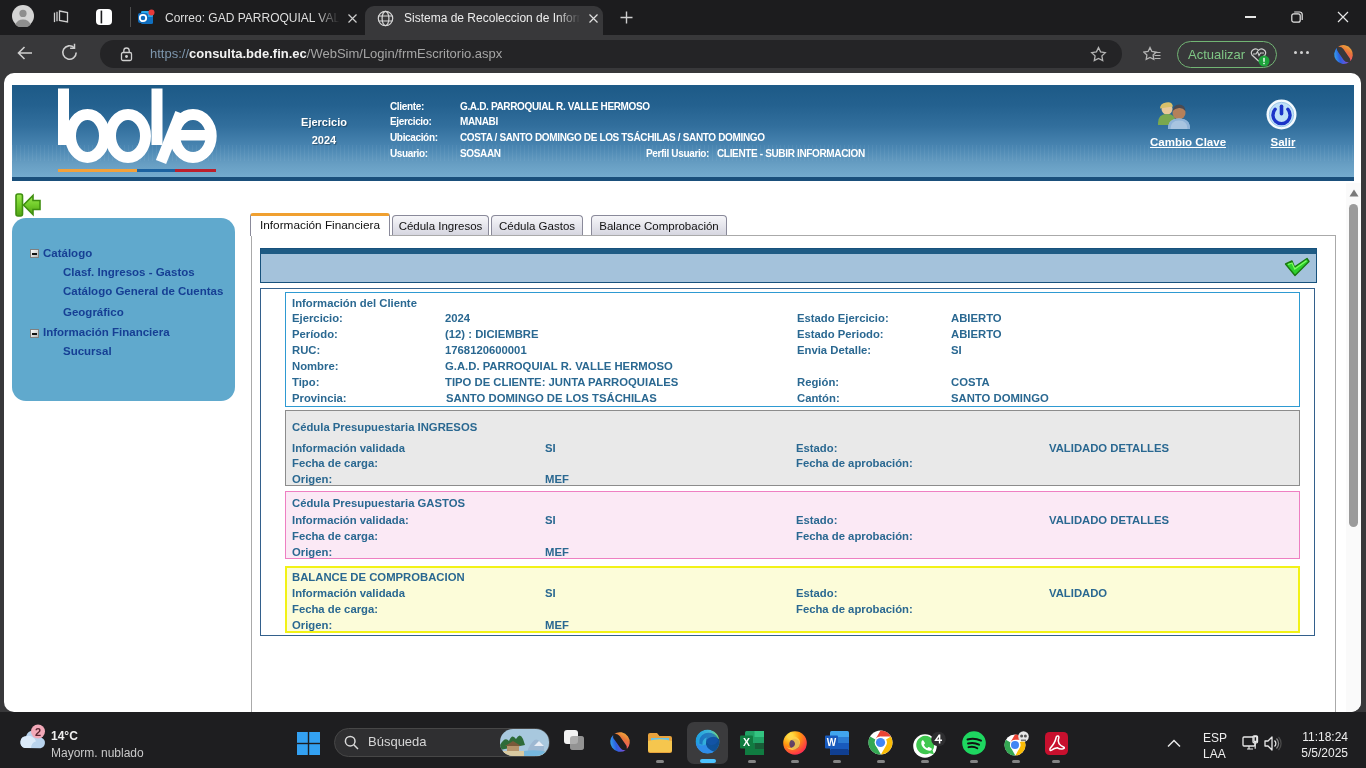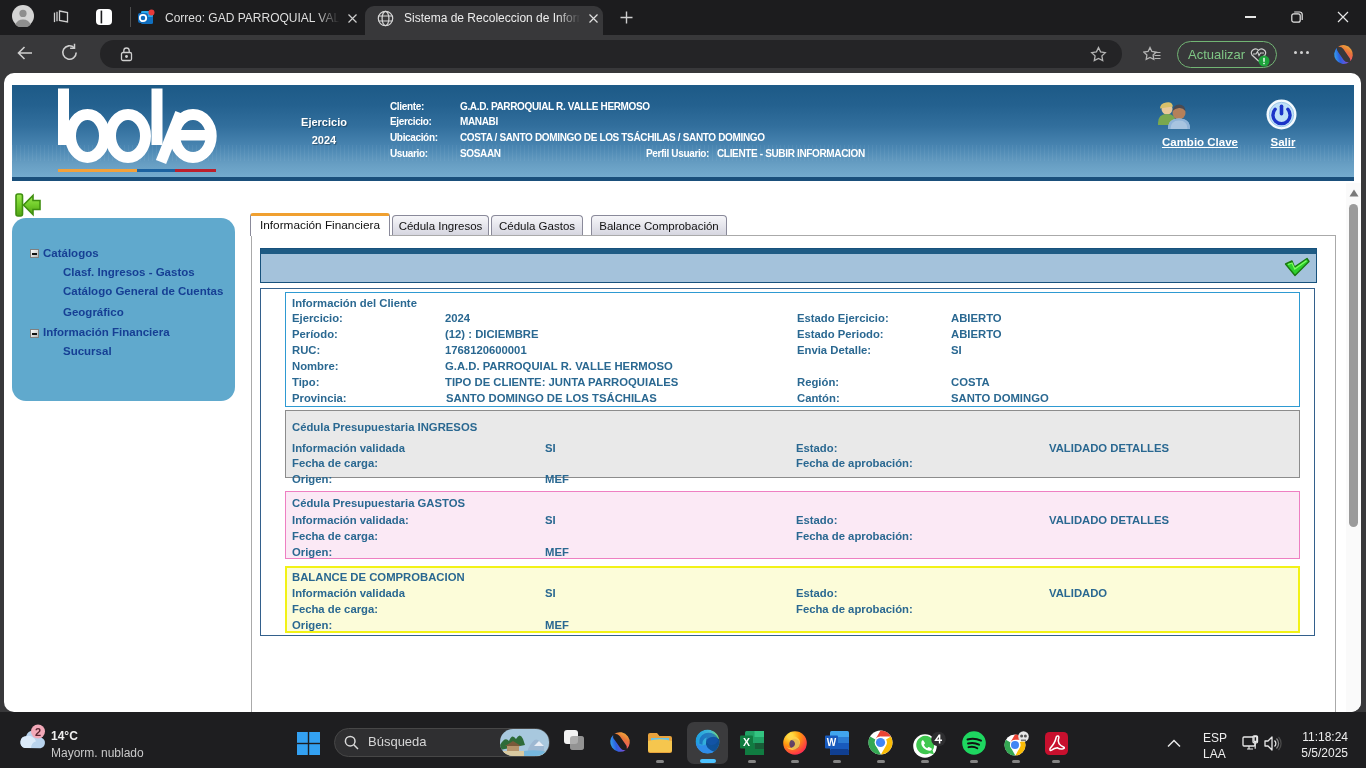--- a/index.html
+++ b/index.html
@@ -44,21 +44,21 @@
   #bluebar { position:absolute; left:8px; top:12px; width:1057px; height:35px; border:1px solid #17517c; background:#a4c2db; }
   #bluebar .strip { position:absolute; left:0; top:0; width:100%; height:5px; background:#1e5b84; }
 
   #container { position:absolute; left:8px; top:52px; width:1055px; height:348px; border:1px solid #33608c; }
   
 
   .ibox { position:absolute; left:24px; width:1015px; }
   .row { position:absolute; font-weight:bold; font-size:11.3px; color:#2a6891; white-space:nowrap; }
 
   #clientbox { top:3px; height:115px; border:1px solid #2e9ad2; }
-  #graybox   { top:121px; height:68px; background:#e9e9e9; border:1px solid #8c8c8c; }
+  #graybox   { top:121px; height:76px; background:#e9e9e9; border:1px solid #8c8c8c; }
   #pinkbox   { top:202px; height:68px; background:#fbe9f5; border:1px solid #ee7fc2; }
   #yellowbox { top:277px; height:67px; background:#fcfcd9; border:2px solid #f2f216; }
 
   
   #scrolltrack { position:absolute; left:1342px; top:110px; width:15px; height:529px; background:#fafafa; }
   #scrollthumb { position:absolute; left:3px; top:21px; width:9px; height:323px; background:#9b9b9b; border-radius:4.5px; }
 
   
   #tooltip { position:absolute; left:1173px; top:684px; width:193px; height:24px; background:#404040; border:1px solid #565656; color:#f0f0f0; font-size:12px; line-height:23px; text-align:center; z-index:40; white-space:nowrap; }
 
@@ -134,20 +134,21 @@
   <svg class="abs" style="left:60px;top:43px" width="19" height="19" viewBox="0 0 19 19" fill="none" stroke="#cfcfcf" stroke-width="1.6">
     <path d="M16.2 9.5 a6.7 6.7 0 1 1 -2 -4.8"></path>
     <path d="M14.5 0.8 v4.4 h-4.4" fill="none" stroke-width="1.5"></path>
   </svg>
   <div id="urlpill"></div>
   <svg class="abs" style="left:119px;top:46px" width="15" height="16" viewBox="0 0 15 16" fill="none" stroke="#cfcfcf" stroke-width="1.3">
     <rect x="2.5" y="6.5" width="10" height="8" rx="1.5"></rect>
     <path d="M4.8 6.5 V4.7 a2.7 2.7 0 0 1 5.4 0 V6.5"></path>
     <circle cx="7.5" cy="10.5" r="0.8" fill="#cfcfcf"></circle>
   </svg>
+  <div class="urltxt"><span class="scheme">https://</span><b>consulta.bde.fin.ec</b><span style="color:#a5a5a5">/WebSim/Login/frmEscritorio.aspx</span></div>
 
   <svg class="abs" style="left:1090px;top:46px" width="17" height="17" viewBox="0 0 17 17" fill="none" stroke="#b4b4b4" stroke-width="1.3">
     <path d="M8.5 1.6 l2.1 4.3 4.7 .7 -3.4 3.3 .8 4.7 -4.2 -2.2 -4.2 2.2 .8 -4.7 -3.4 -3.3 4.7 -.7 Z"></path>
   </svg>
 
   <svg class="abs" style="left:1143px;top:46px" width="18" height="17" viewBox="0 0 18 17" fill="none" stroke="#b4b4b4" stroke-width="1.3">
     <path d="M7 1.6 l1.9 3.9 4.3 .6 -3.1 3 .7 4.3 -3.8 -2 -3.8 2 .7 -4.3 -3.1 -3 4.3 -.6 Z"></path>
     <path d="M11.5 6.5 h6 M11.5 9.5 h6 M11.5 12.5 h6" stroke-width="1.2"></path>
   </svg>
 
@@ -219,21 +220,21 @@
 
         <svg class="abs" style="left:1142px;top:16px" width="40" height="30" viewBox="0 0 40 30">
           <circle cx="13" cy="8" r="5.5" fill="#e8c89a"></circle>
           <path d="M12 1.5 q6 -1.5 7 4 l-7 1 -6 1 q0 -5 6 -6 Z" fill="#d8c06a"></path>
           <path d="M4 22 q0 -9 9 -9 q9 0 9 9 l0 2 -18 0 Z" fill="#7aa84f"></path>
           <circle cx="25" cy="12" r="6.5" fill="#b5805a"></circle>
           <path d="M18.5 10 q1 -6.5 6.5 -6.5 q6 0 6.5 6.5 q-3 -3.5 -6.5 -3 q-4 .5 -6.5 3 Z" fill="#4a4a52"></path>
           <path d="M14 28 q0 -10.5 11 -10.5 q11 0 11 10.5 Z" fill="#a8c4e0"></path>
           <path d="M14 28 q0 -10.5 11 -10.5 q11 0 11 10.5 l-2.5 0 q0 -8.5 -8.5 -8.5 q-8.5 0 -8.5 8.5 Z" fill="#8fb3d8"></path>
         </svg>
-        <div class="abs" style="left:1126px;top:51px;width:100px;text-align:right;color:#fff;font-weight:bold;font-size:11.5px;text-decoration:underline">Cambio Clave</div>
+        <div class="abs" style="left:1126px;top:51px;width:100px;text-align:center;color:#fff;font-weight:bold;font-size:11.5px;text-decoration:underline">Cambio Clave</div>
 
         <svg class="abs" style="left:1254px;top:14px" width="31" height="31" viewBox="0 0 31 31">
           <circle cx="15.5" cy="15.5" r="15" fill="#f4fafe"></circle>
           <circle cx="15.5" cy="15.5" r="12.2" fill="#bfe0f8"></circle>
           <circle cx="15.5" cy="15.5" r="12.2" fill="none" stroke="#9cc6e8" stroke-width="1"></circle>
           <path d="M9.2 10.2 a8.6 8.6 0 1 0 12.6 0" fill="none" stroke="#1b34c8" stroke-width="3.4" stroke-linecap="round"></path>
           <rect x="13.7" y="5.5" width="3.6" height="11" rx="1.8" fill="#1b34c8"></rect>
         </svg>
         <div class="abs" style="left:1236px;top:51px;width:70px;text-align:center;color:#fff;font-weight:bold;font-size:11.5px;text-decoration:underline">Salir</div>
       </div>
@@ -244,21 +245,21 @@
           <stop offset="0" stop-color="#9ae84e"></stop>
               <stop offset="0.5" stop-color="#71cc2a"></stop>
               <stop offset="1" stop-color="#52a214"></stop>
         </linearGradient>
           </defs>
         <rect x="1" y="1" width="6.5" height="22" rx="2" fill="url(#ga)" stroke="#3f8f10" stroke-width="1.6"></rect>
         <path d="M8.5 12 L 18 2.5 V 7.5 H 25 V 16.5 H 18 V 21.5 Z" fill="url(#ga)" stroke="#3f8f10" stroke-width="1.6"></path>
       </svg>
       <div id="sidebar">
         <div class="minusbox" style="left:17.5px;top:31.5px"></div>
-        <div class="tree" style="left:31px;top:29px">Catálogos</div>
+        <div class="tree" style="left:31px;top:29px">Catálogo</div>
         <div class="tree" style="left:51px;top:48.5px">Clasf. Ingresos - Gastos</div>
         <div class="tree" style="left:51px;top:67px">Catálogo General de Cuentas</div>
         <div class="tree" style="left:51px;top:88.5px">Geográfico</div>
         <div class="minusbox" style="left:17.5px;top:111.5px"></div>
         <div class="tree" style="left:31px;top:108.5px">Información Financiera</div>
         <div class="tree" style="left:51px;top:127.5px">Sucursal</div>
       </div>
       <div class="tab" style="left:388px;width:97px">Cédula Ingresos</div>
       <div class="tab" style="left:487px;width:92px">Cédula Gastos</div>
       <div class="tab" style="left:587px;width:136px">Balance Comprobación</div>

